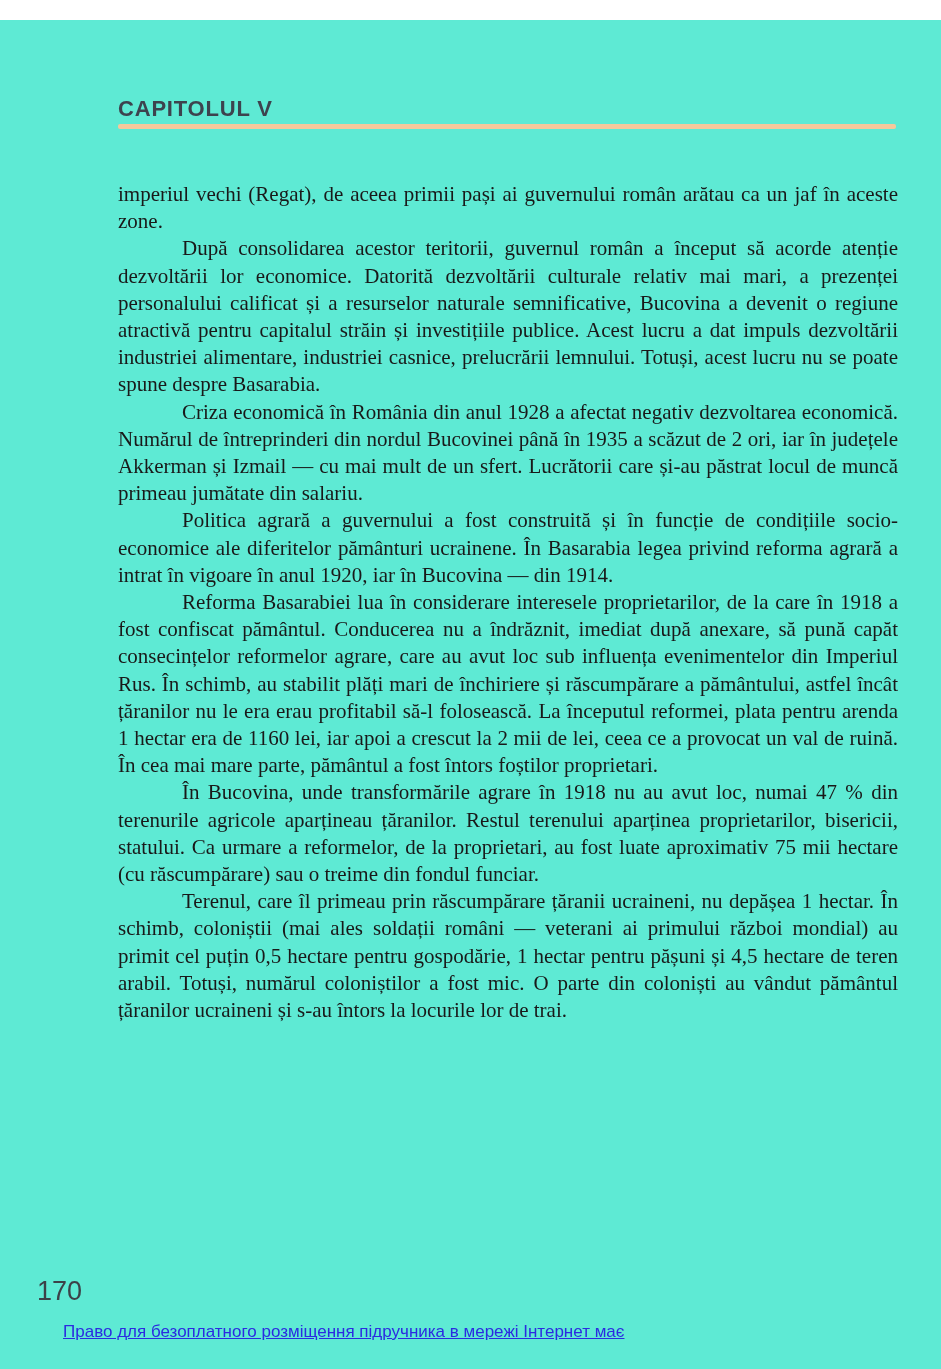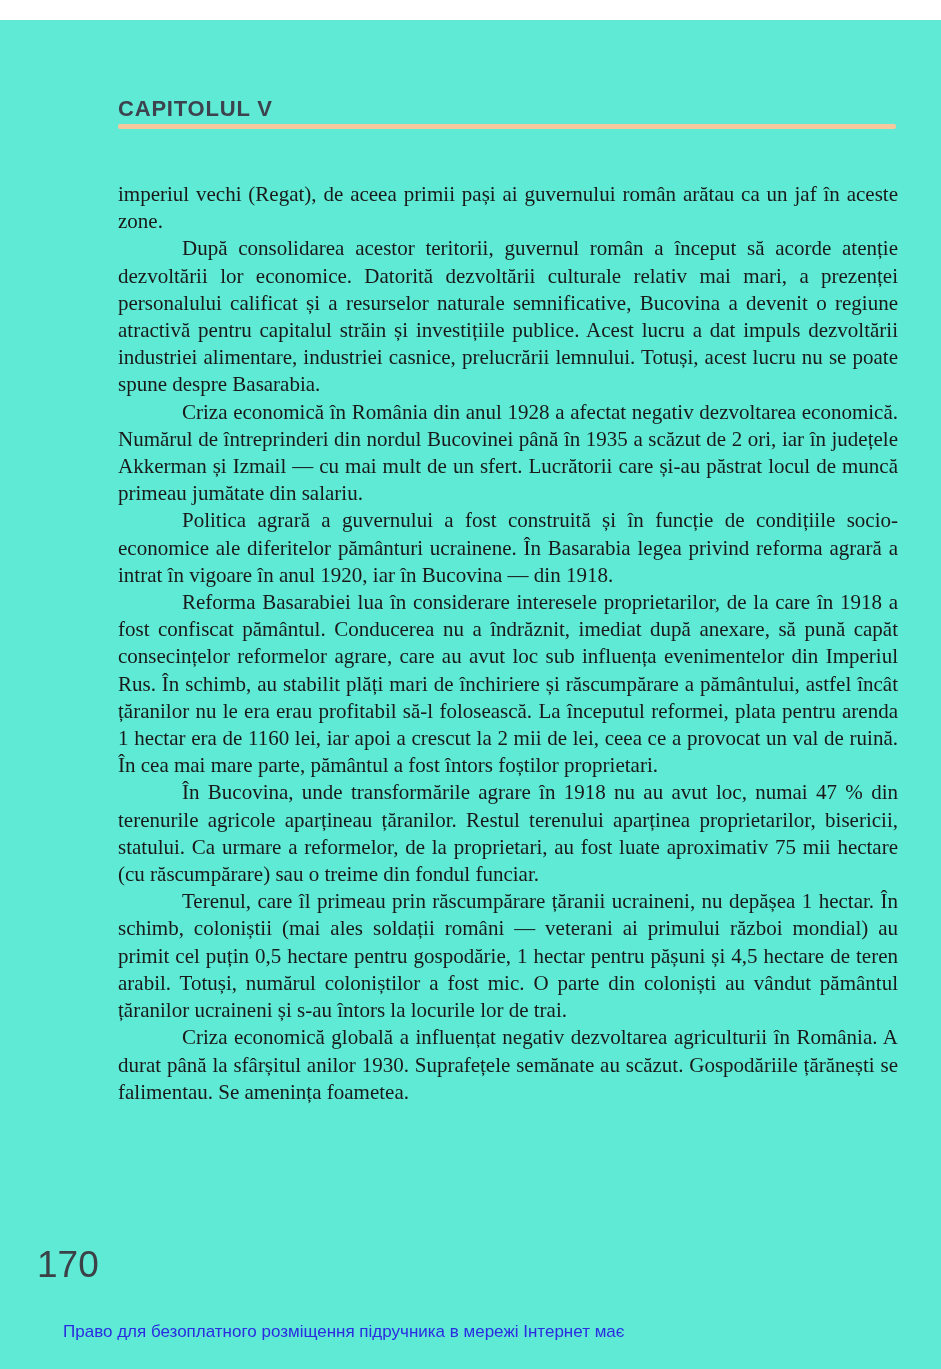--- a/index.html
+++ b/index.html
@@ -54,36 +54,37 @@
     padding: 0;
     text-indent: 64px;
   }
   .body-text p:first-child {
     text-indent: 0;
   }
   
   .page-number {
     position: absolute;
     left: 37px;
-    top: 1224px;
+    top: 1256px;
     font-family: "Liberation Sans", sans-serif;
-    font-size: 37px;
+    font-size: 27px;
     font-weight: 400;
     color: var(--page-number, #3c4148);
   }
   
   .license-footer {
     position: absolute;
     left: 63px;
     top: 1299px;
     width: 850px;
     font-family: "Liberation Sans", sans-serif;
     font-size: 17px;
     line-height: 26px;
     color: var(--footer-text, #2b2be0);
+    text-decoration: underline;
   }
   .license-footer .line {
     white-space: nowrap;
   }
   
   .bottom-bar {
     position: absolute;
     left: 0;
     bottom: 0;
     width: 941px;
@@ -99,25 +100,24 @@
 <div class="page">
 
   <div class="chapter-heading">CAPITOLUL V</div>
 
   <div class="heading-rule"></div>
 
   <div class="body-text">
       <p>imperiul vechi (Regat), de aceea primii pași ai guvernului român arătau ca un jaf în aceste zone.</p>
       <p>După consolidarea acestor teritorii, guvernul român a început să acorde atenție dezvoltării lor economice. Datorită dezvoltării culturale relativ mai mari, a prezenței personalului calificat și a resurselor naturale semnificative, Bucovina a devenit o regiune atractivă pentru capitalul străin și investițiile publice. Acest lucru a dat impuls dezvoltării industriei alimentare, industriei casnice, prelucrării lemnului. Totuși, acest lucru nu se poate spune despre Basarabia.</p>
       <p>Criza economică în România din anul 1928 a afectat negativ dezvoltarea economică. Numărul de întreprinderi din nordul Bucovinei până în 1935 a scăzut de 2 ori, iar în județele Akkerman și Izmail — cu mai mult de un sfert. Lucrătorii care și-au păstrat locul de muncă primeau jumătate din salariu.</p>
-      <p>Politica agrară a guvernului a fost construită și în funcție de condițiile socio-economice ale diferitelor pământuri ucrainene. În Basarabia legea privind reforma agrară a intrat în vigoare în anul 1920, iar în Bucovina — din 1918.</p>
+      <p>Politica agrară a guvernului a fost construită și în funcție de condițiile socio-economice ale diferitelor pământuri ucrainene. În Basarabia legea privind reforma agrară a intrat în vigoare în anul 1920, iar în Bucovina — din 1914.</p>
       <p>Reforma Basarabiei lua în considerare interesele proprietarilor, de la care în 1918 a fost confiscat pământul. Conducerea nu a îndrăznit, imediat după anexare, să pună capăt consecințelor reformelor agrare, care au avut loc sub influența evenimentelor din Imperiul Rus. În schimb, au stabilit plăți mari de închiriere și răscumpărare a pământului, astfel încât țăranilor nu le era erau profitabil să-l folosească. La începutul reformei, plata pentru arenda 1 hectar era de 1160 lei, iar apoi a crescut la 2 mii de lei, ceea ce a provocat un val de ruină. În cea mai mare parte, pământul a fost întors foștilor proprietari.</p>
       <p>În Bucovina, unde transformările agrare în 1918 nu au avut loc, numai 47 % din terenurile agricole aparțineau țăranilor. Restul terenului aparținea proprietarilor, bisericii, statului. Ca urmare a reformelor, de la proprietari, au fost luate aproximativ 75 mii hectare (cu răscumpărare) sau o treime din fondul funciar.</p>
       <p>Terenul, care îl primeau prin răscumpărare țăranii ucraineni, nu depășea 1 hectar. În schimb, coloniștii (mai ales soldații români — veterani ai primului război mondial) au primit cel puțin 0,5 hectare pentru gospodărie, 1 hectar pentru pășuni și 4,5 hectare de teren arabil. Totuși, numărul coloniștilor a fost mic. O parte din coloniști au vândut pământul țăranilor ucraineni și s-au întors la locurile lor de trai.</p>
-      <p>Criza economică globală a influențat negativ dezvoltarea agriculturii în România. A durat până la sfârșitul anilor 1930. Suprafețele semănate au scăzut. Gospodăriile țărănești se falimentau. Se amenința foametea.</p>
     </div>
 
   <div class="page-number">170</div>
 
   <div class="license-footer">
     <div class="line">Право для безоплатного розміщення підручника в мережі Інтернет має</div>
   </div>
 
   <div class="bottom-bar"></div>
 

